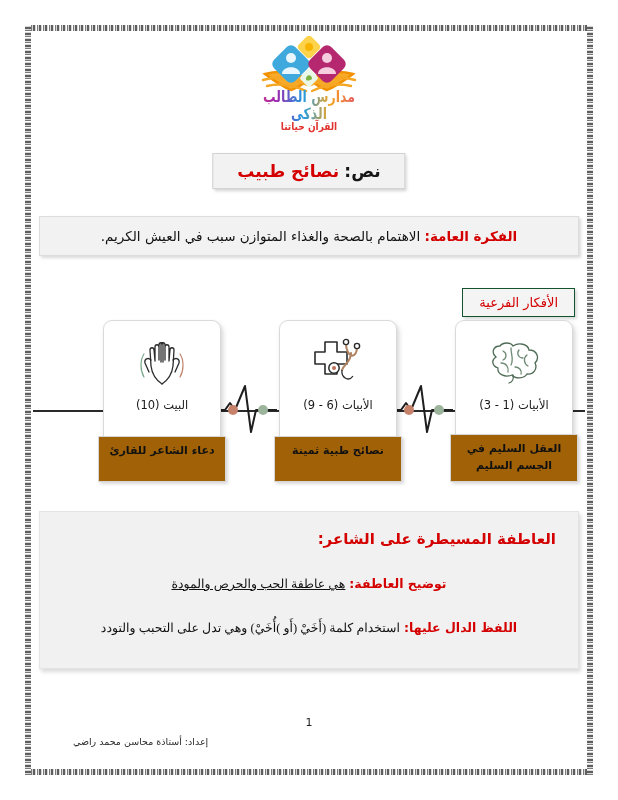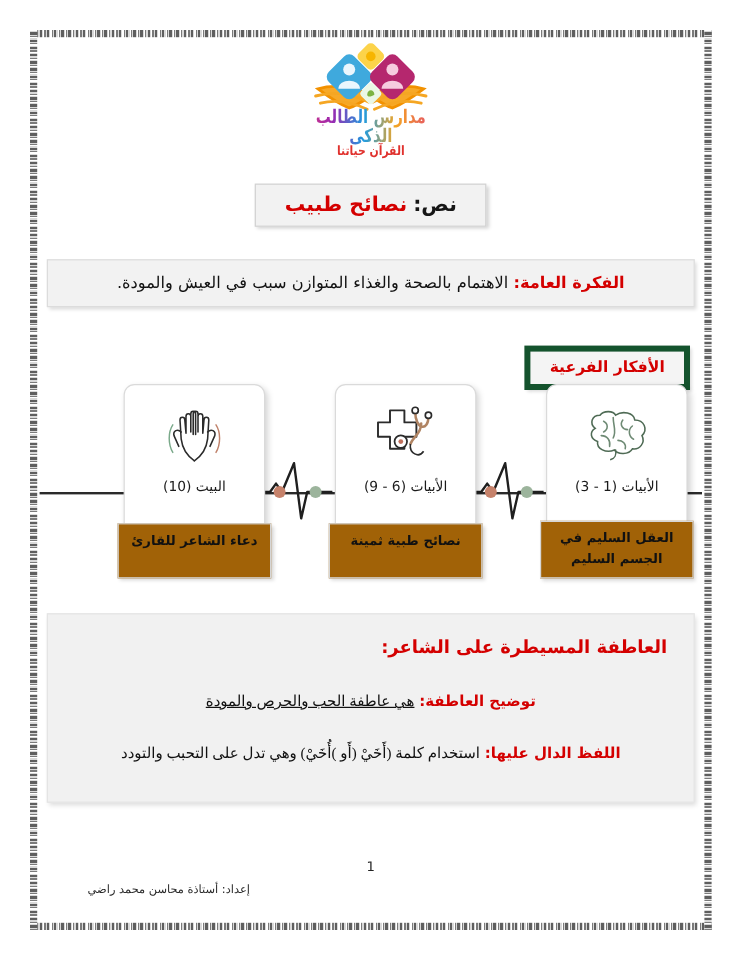--- a/index.html
+++ b/index.html
@@ -124,26 +124,26 @@
   }
   .main-idea .mi-label { color: #d40000; font-weight: bold; }
   .main-idea .mi-text  { color: #111111; }
 
   
   .sub-label {
     position: absolute;
     top: 255px;
     right: 8px;
     background: #f4f4f4;
-    border: 5px solid #14532d;
+    border: 1px solid #14532d;
     box-shadow: 2px 2px 3px rgba(0,0,0,0.16);
     padding: 6px 16px;
     color: #d40000;
     font-size: 13px;
-    font-weight: bold;
+    font-weight: normal;
     white-space: nowrap;
   }
 
   
   .cards {
     position: absolute;
     top: 287px;
     left: 10px;
     right: 10px;
     height: 160px;
@@ -328,21 +328,21 @@
       </div>
     </div>
 
     <div class="title-box">
       <span class="t-label">نص:</span>
       <span class="t-value">نصائح طبيب</span>
     </div>
 
     <div class="main-idea">
       <span class="mi-label">الفكرة العامة:</span>
-      <span class="mi-text">الاهتمام بالصحة والغذاء المتوازن سبب في العيش والمودة.</span>
+      <span class="mi-text">الاهتمام بالصحة والغذاء المتوازن سبب في العيش الكريم.</span>
     </div>
 
     <div class="sub-label">الأفكار الفرعية</div>
 
     <div class="cards">
       <div class="rail"></div>
 
       <svg class="ecg ecg-1" viewBox="0 0 62 56">
         <path d="M0 28 L10 28 L15 21 L20 28 L30 4 L36 50 L41 28 L62 28" fill="none" stroke="#1f1f1f" stroke-width="2" stroke-linejoin="round" stroke-linecap="round"></path>
         <circle cx="18" cy="28" r="5" fill="#c6826b"></circle>

